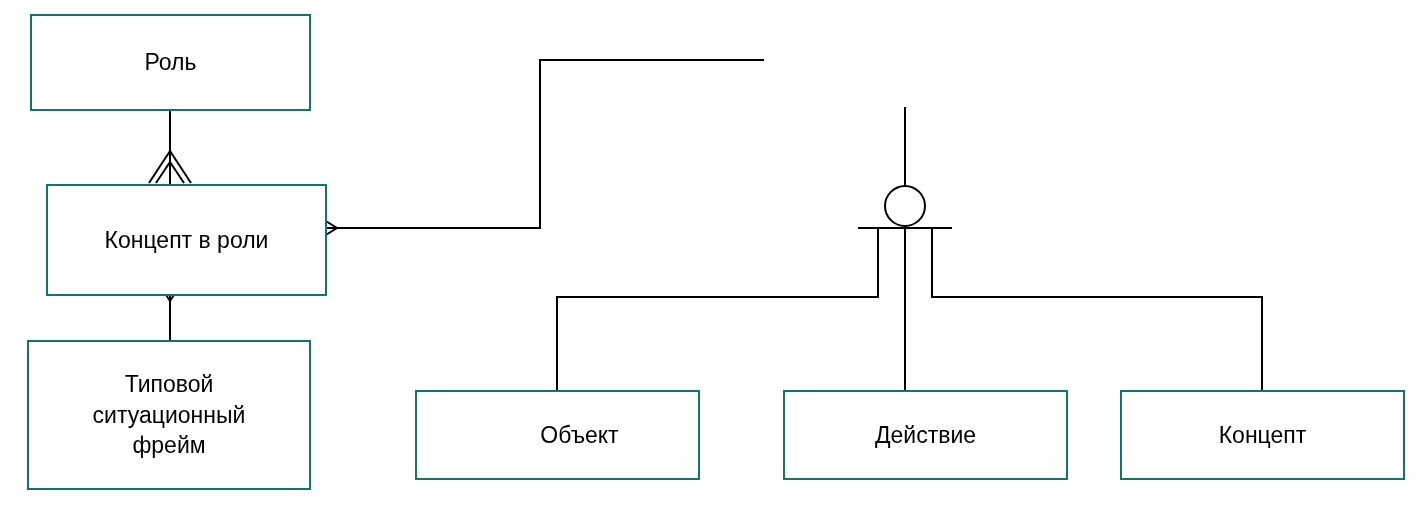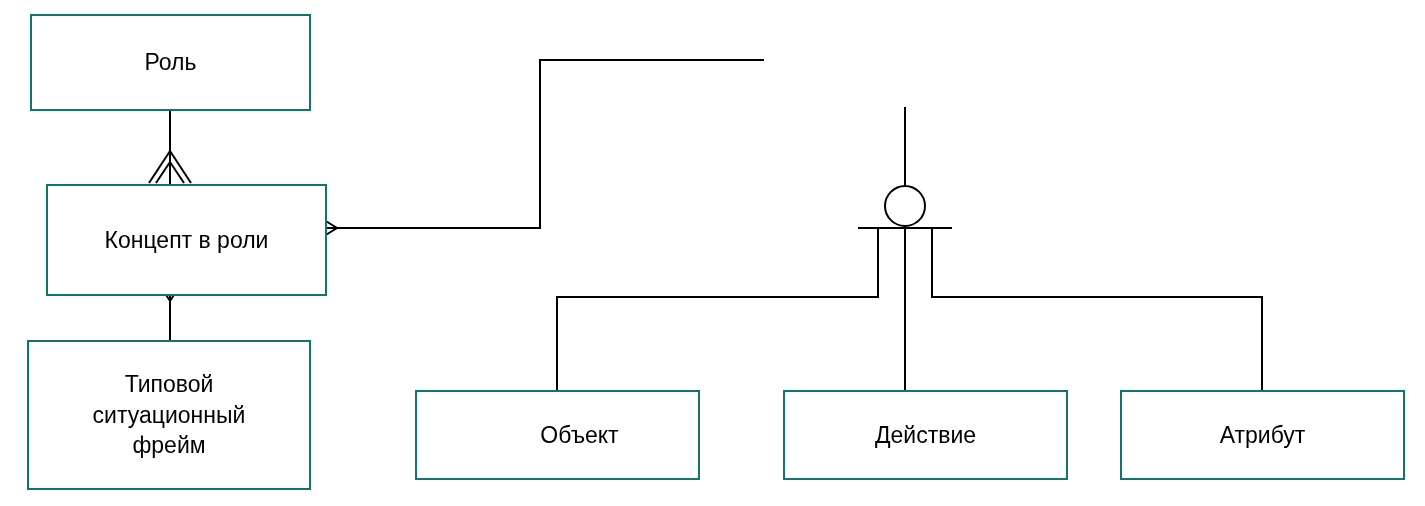--- a/index.html
+++ b/index.html
@@ -112,16 +112,16 @@
 
   <div class="node" id="n-object">
     <span>Объект</span>
   </div>
 
   <div class="node" id="n-action">
     <span>Действие</span>
   </div>
 
   <div class="node" id="n-attr">
-    <span>Атрибут</span>
+    <span>Концепт</span>
   </div>
 
 </div>
 
 </body></html>

